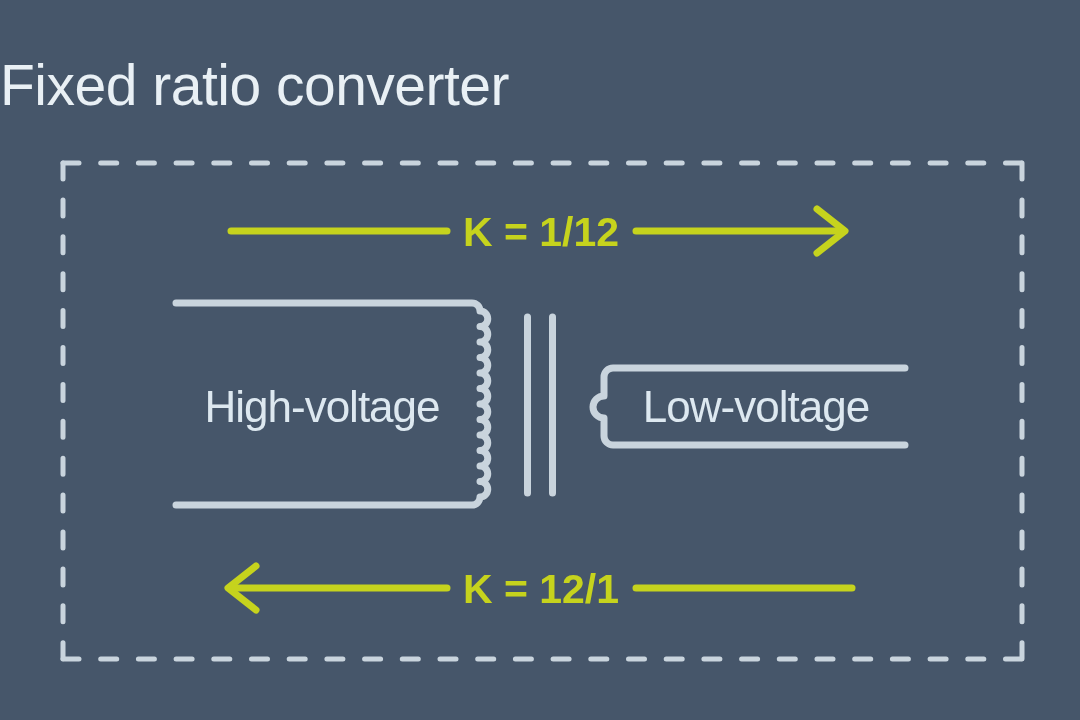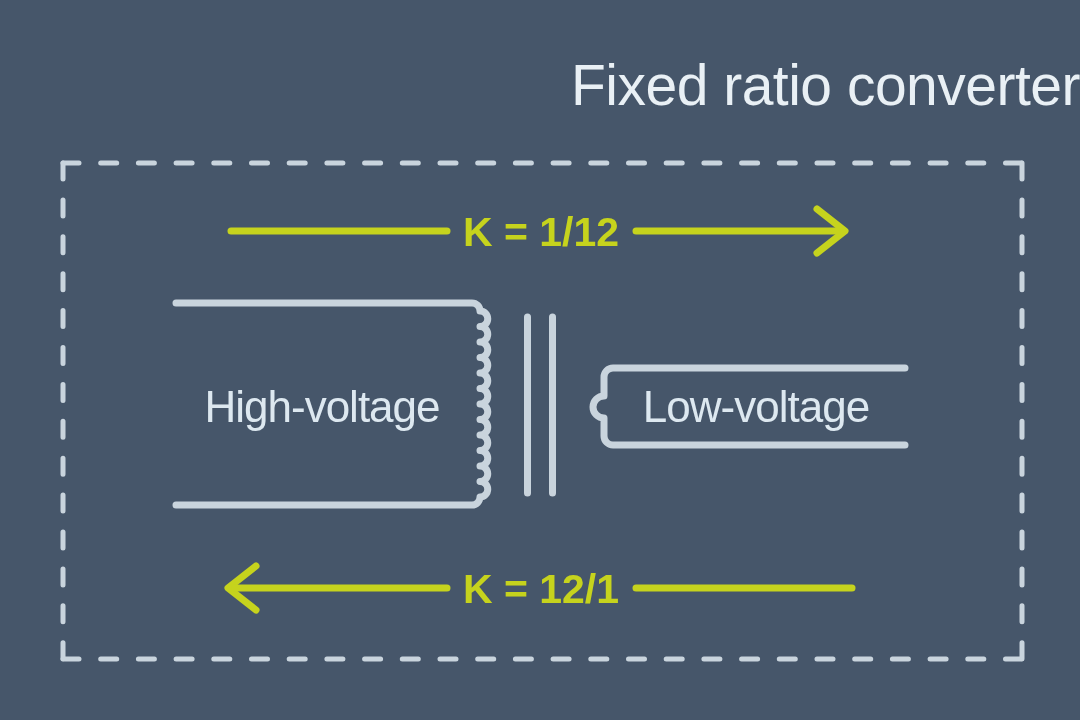--- a/index.html
+++ b/index.html
@@ -18,21 +18,21 @@
   }
   .canvas {
     position: relative;
     width: 1080px; height: 720px;
     background: var(--background);
   }
   .title {
     position: absolute;
     top: 57px; left: 0;
     width: 1080px;
-    text-align: right;
+    text-align: left;
     font-size: 57px;
     font-weight: 400;
     letter-spacing: -0.5px;
     line-height: 1.0;
     color: var(--titlecolor);
   }
   svg.diagram {
     position: absolute;
     top: 0; left: 0;
   }

